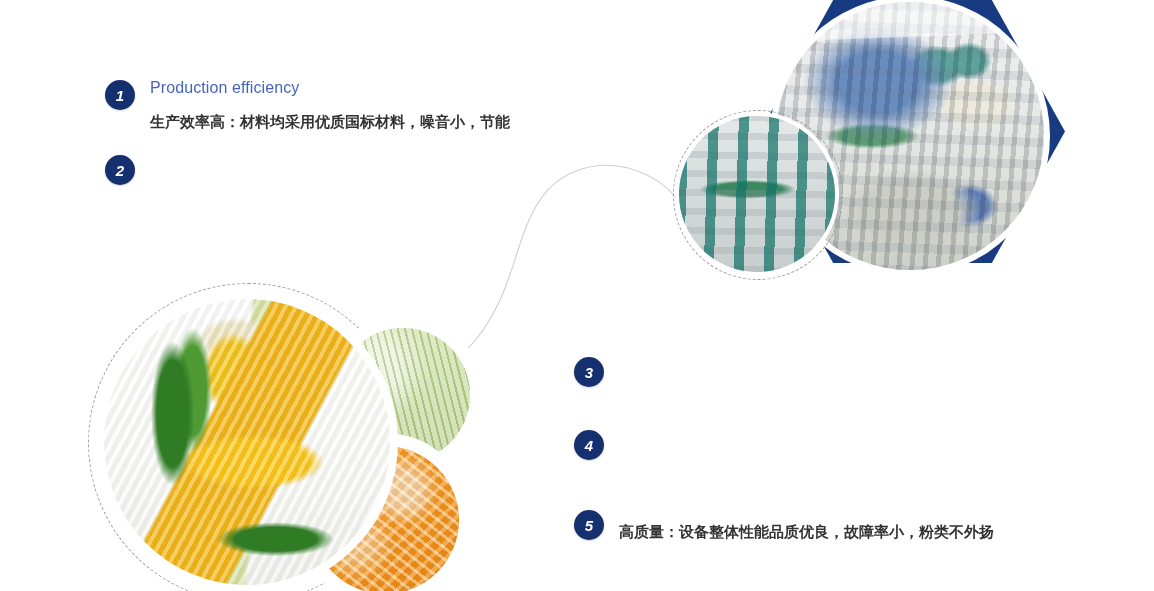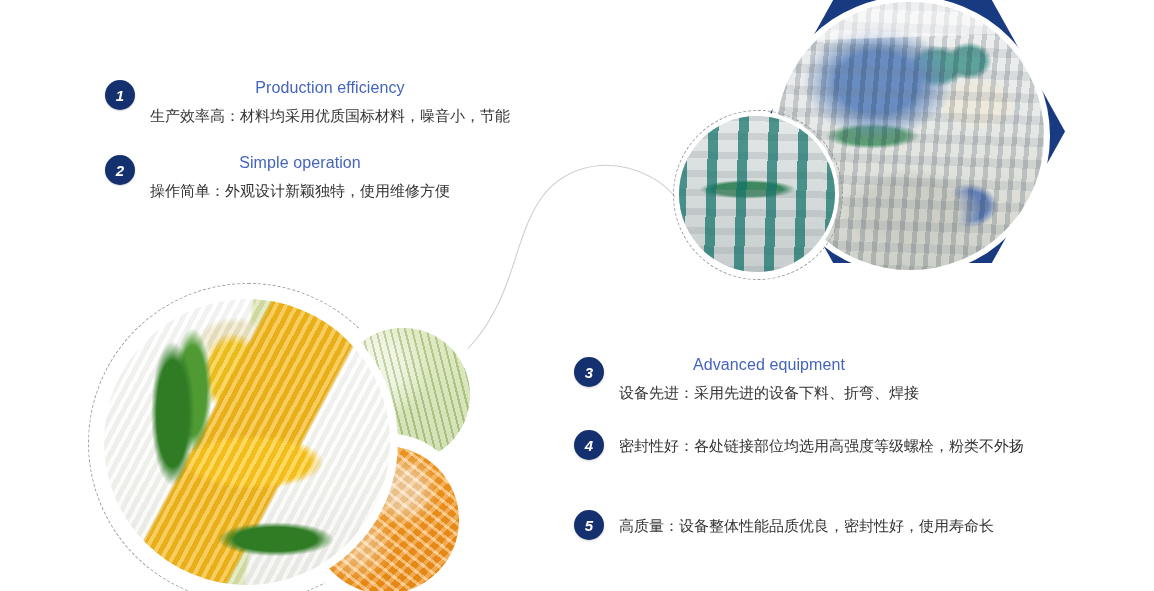--- a/index.html
+++ b/index.html
@@ -16,25 +16,25 @@
     width:30px;height:30px;border-radius:50%;
     background:#15306e;color:#ffffff;
     display:flex;align-items:center;justify-content:center;
     font-size:15px;font-style:italic;font-weight:700;
     flex:0 0 auto;margin-top:2px;
     box-shadow:0 1px 2px rgba(0,0,0,.18);
   }
   .ftext{margin-left:15px;}
   .ftitle{
     color:#4464bd;font-size:16px;line-height:20px;
-    letter-spacing:.1px;white-space:nowrap;text-align:center;
+    letter-spacing:.1px;white-space:nowrap;
   }
   .fdesc{
     color:#333333;font-size:15px;line-height:22px;
-    margin-top:7px;white-space:nowrap;
+    margin-top:13px;white-space:nowrap;font-weight:bold;
   }
 
   
   .hexwrap{position:absolute;left:760px;top:0px;width:305px;height:263px;}
   .hex{
     position:absolute;left:0;top:0;width:305px;height:263px;
     background:#173a80;
     clip-path:polygon(24% 0%, 76% 0%, 100% 50%, 76% 100%, 24% 100%, 0% 50%);
   }
   .photo-circle{
@@ -183,41 +183,32 @@
   <div class="feature z10" style="left:105px;top:78px;">
     <div class="badge">1</div>
     <div class="ftext">
       <div class="ftitle">Production efficiency</div>
       <div class="fdesc">生产效率高：材料均采用优质国标材料，噪音小，节能</div>
     </div>
   </div>
 
   <div class="feature z10" style="left:105px;top:153px;">
     <div class="badge">2</div>
-    <div class="ftext">
-      <div class="ftitle">Simple operation</div>
-      <div class="fdesc">操作简单：外观设计新颖独特，使用维修方便</div>
-    </div>
   </div>
 
   <div class="feature z10" style="left:574px;top:355px;">
     <div class="badge">3</div>
-    <div class="ftext">
-      <div class="ftitle">Advanced equipment</div>
-      <div class="fdesc">设备先进：采用先进的设备下料、折弯、焊接</div>
-    </div>
   </div>
 
   <div class="feature z10" style="left:574px;top:428px;">
     <div class="badge">4</div>
     <div class="ftext">
-      <div class="fdesc">密封性好：各处链接部位均选用高强度等级螺栓，粉类不外扬</div>
     </div>
   </div>
 
   <div class="feature z10" style="left:574px;top:508px;">
     <div class="badge">5</div>
     <div class="ftext">
-      <div class="fdesc">高质量：设备整体性能品质优良，密封性好，使用寿命长</div>
+      <div class="fdesc">高质量：设备整体性能品质优良，故障率小，粉类不外扬</div>
     </div>
   </div>
 
 </div>
 
 </body></html>

